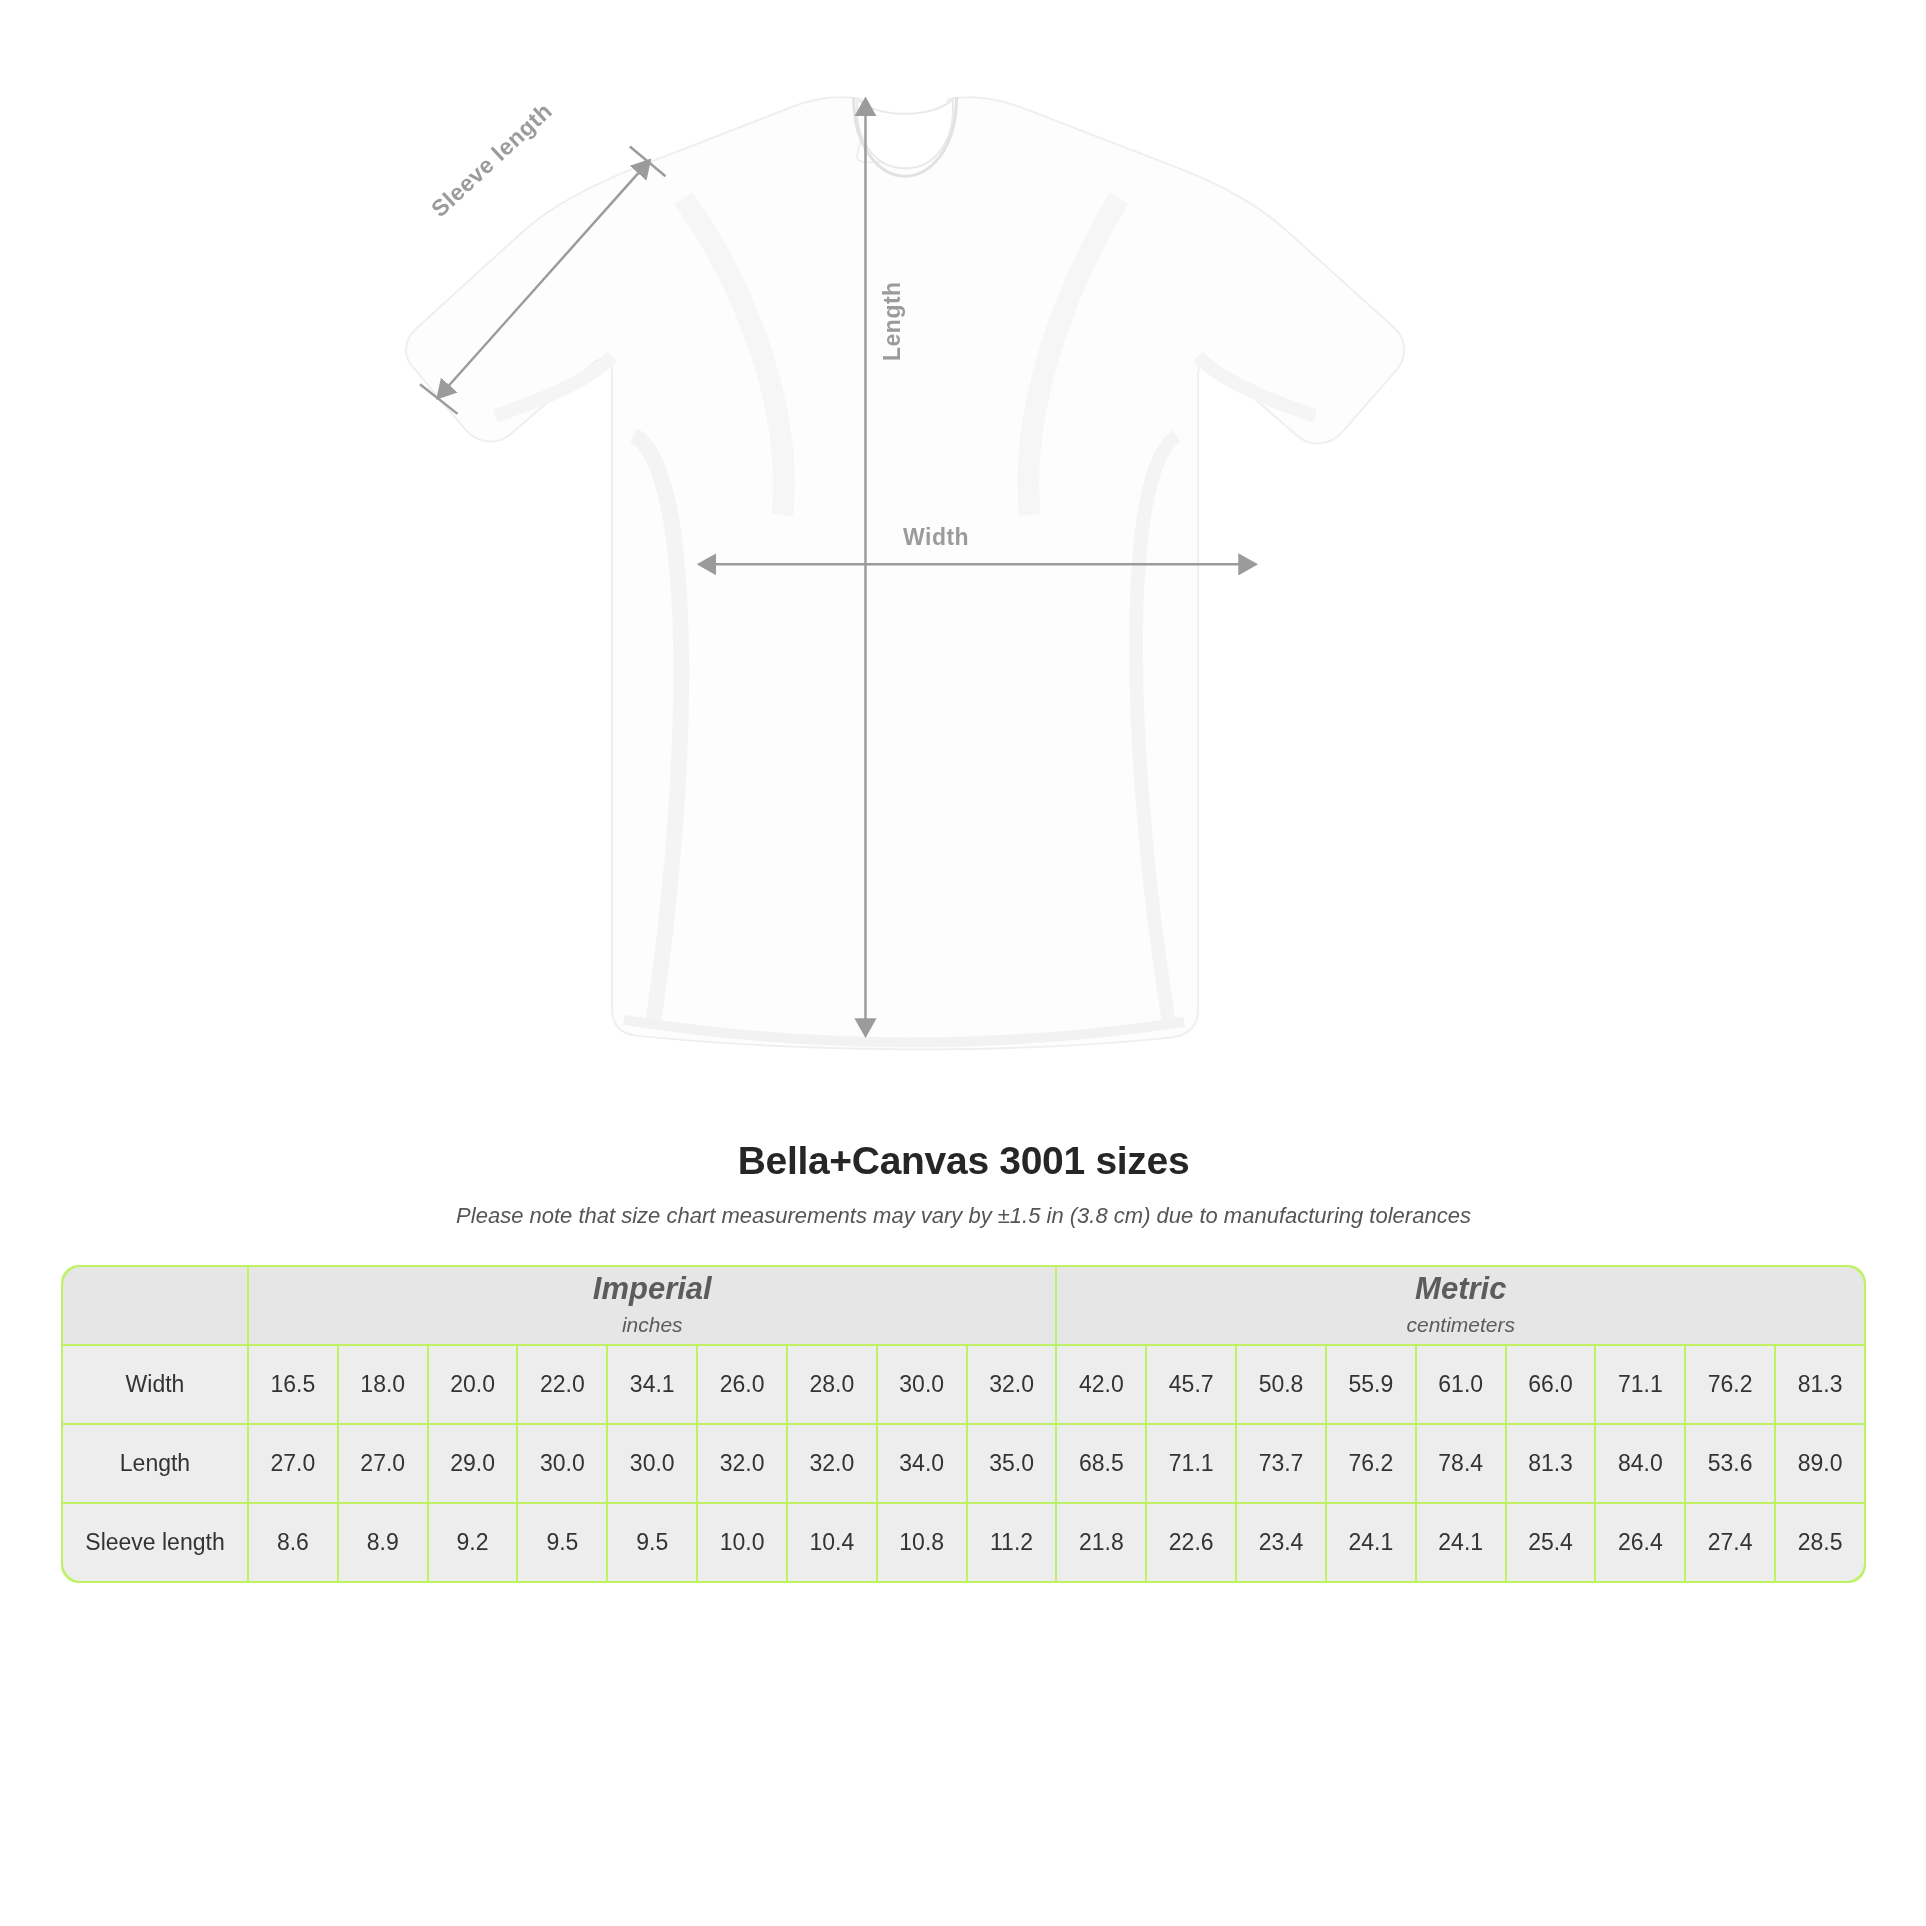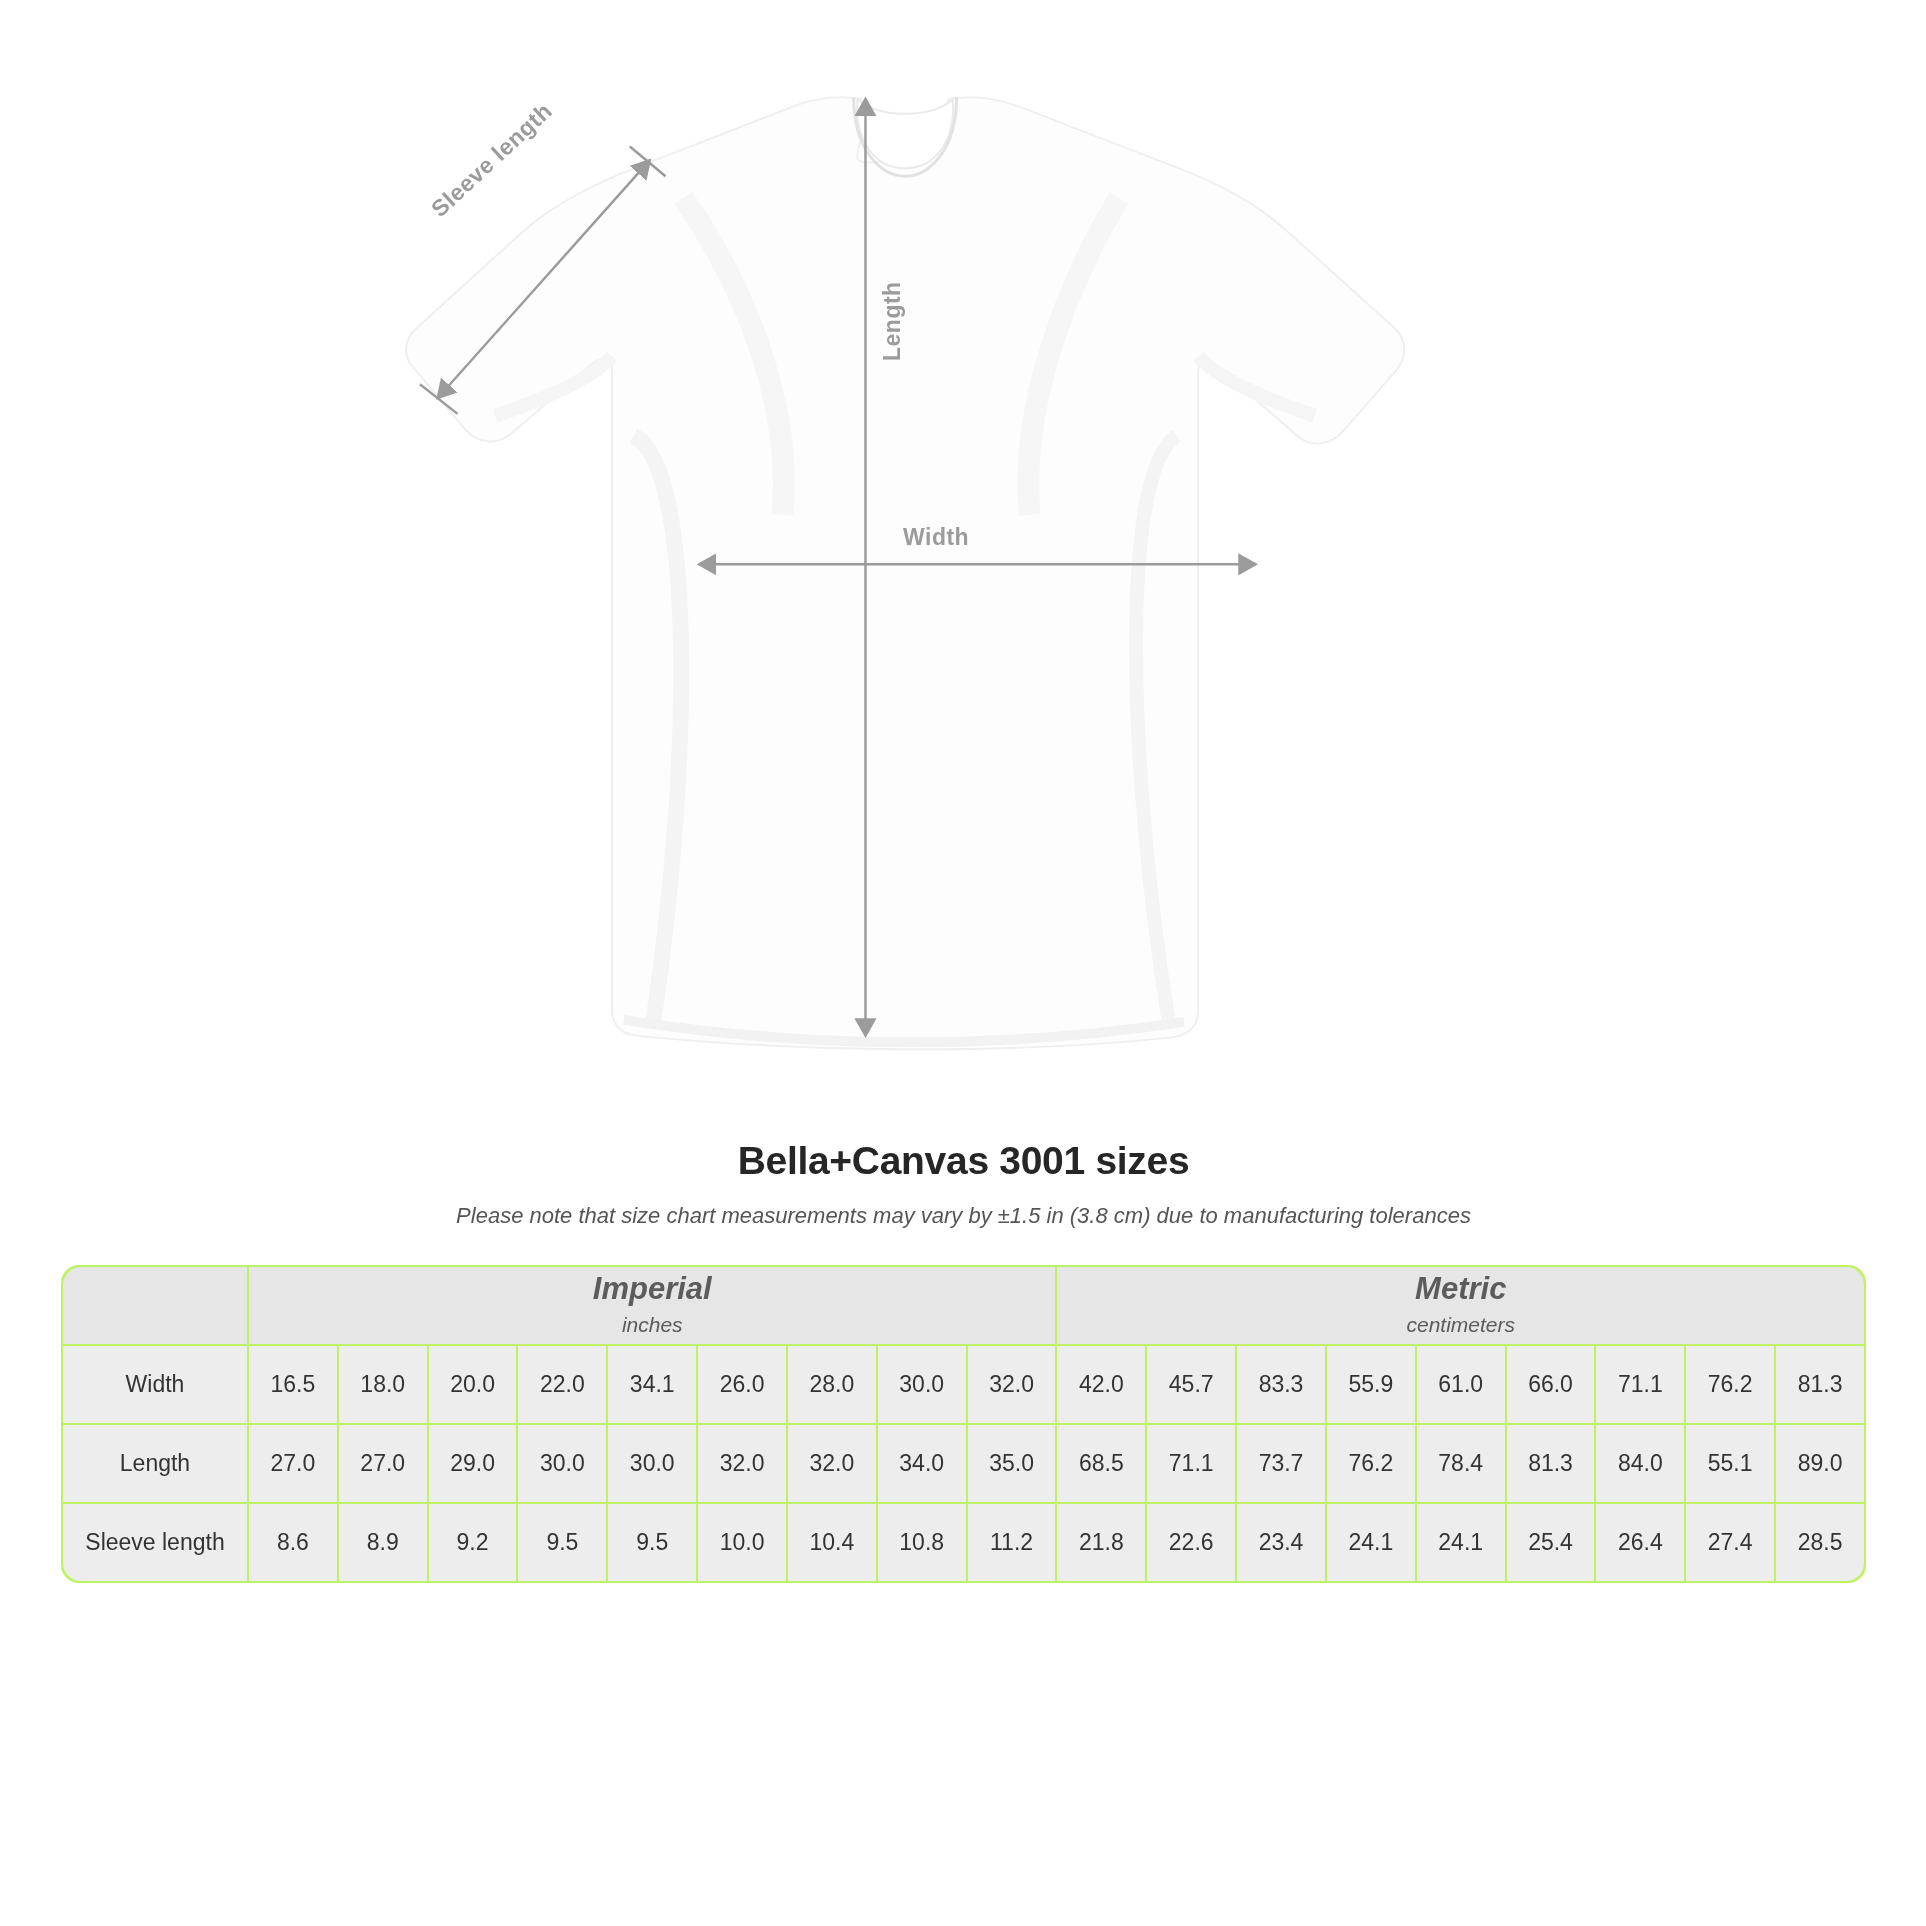--- a/index.html
+++ b/index.html
@@ -245,21 +245,21 @@
           <td>18.0</td>
           <td>20.0</td>
           <td>22.0</td>
           <td>34.1</td>
           <td>26.0</td>
           <td>28.0</td>
           <td>30.0</td>
           <td>32.0</td>
           <td>42.0</td>
           <td>45.7</td>
-          <td>83.3</td>
+          <td>50.8</td>
           <td>55.9</td>
           <td>61.0</td>
           <td>66.0</td>
           <td>71.1</td>
           <td>76.2</td>
           <td>81.3</td>
         </tr>
 
         <tr>
           <td class="row-head">Length</td>
@@ -272,21 +272,21 @@
           <td>32.0</td>
           <td>34.0</td>
           <td>35.0</td>
           <td>68.5</td>
           <td>71.1</td>
           <td>73.7</td>
           <td>76.2</td>
           <td>78.4</td>
           <td>81.3</td>
           <td>84.0</td>
-          <td>55.1</td>
+          <td>53.6</td>
           <td>89.0</td>
         </tr>
 
         <tr>
           <td class="row-head">Sleeve length</td>
           <td>8.6</td>
           <td>8.9</td>
           <td>9.2</td>
           <td>9.5</td>
           <td>9.5</td>

